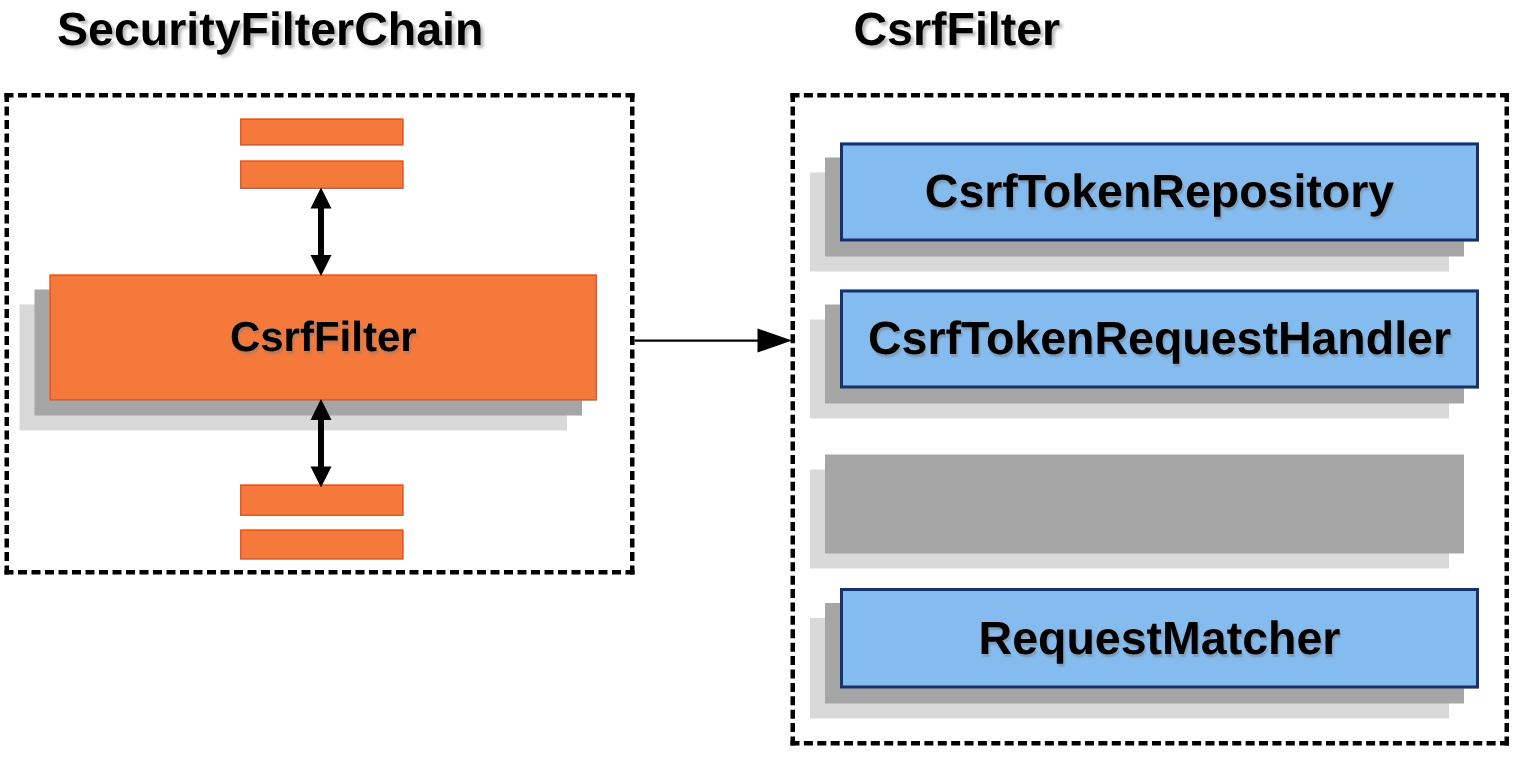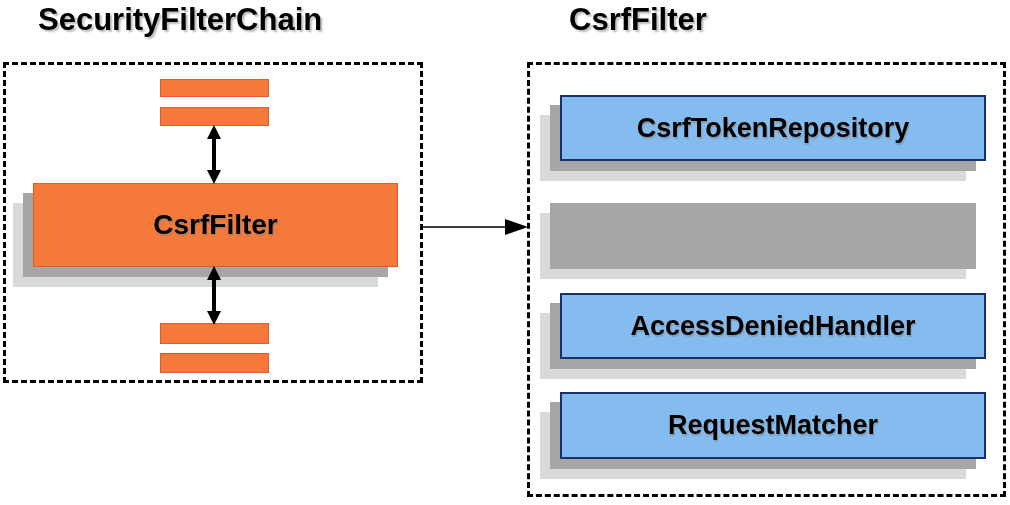--- a/index.html
+++ b/index.html
@@ -49,21 +49,21 @@
     white-space:nowrap;
   }
   .orange-node{
     background:var(--accent-orange);
     border:1px solid var(--orange-border);
     font-size:28px;
   }
   .blue-node{
     background:var(--component-blue);
     border:2px solid var(--blue-border);
-    font-size:27px;
+    font-size:31px;
   }
   .shadow-dark{background:var(--shadow-dark);}
   .shadow-light{background:var(--shadow-light);}
   svg{display:block;}
 </style>
 </head>
 <body>
 
 <div class="canvas">
 
@@ -104,26 +104,26 @@
   <div class="abs dashed-frame" style="left:527px;top:62px;width:479px;height:435px;"></div>
 
   <div class="abs shadow-light" style="left:540px;top:115px;width:426px;height:66px;"></div>
   <div class="abs shadow-dark" style="left:550px;top:105px;width:426px;height:66px;"></div>
   <div class="abs node blue-node" style="left:560px;top:95px;width:426px;height:66px;">
     <span>CsrfTokenRepository</span>
   </div>
 
   <div class="abs shadow-light" style="left:540px;top:213px;width:426px;height:66px;"></div>
   <div class="abs shadow-dark" style="left:550px;top:203px;width:426px;height:66px;"></div>
+  <div class="abs node blue-node" style="left:560px;top:193px;width:426px;height:66px;">
+    <span>CsrfTokenRequestHandler</span>
+  </div>
 
   <div class="abs shadow-light" style="left:540px;top:313px;width:426px;height:66px;"></div>
   <div class="abs shadow-dark" style="left:550px;top:303px;width:426px;height:66px;"></div>
-  <div class="abs node blue-node" style="left:560px;top:293px;width:426px;height:66px;">
-    <span>AccessDeniedHandler</span>
-  </div>
 
   <div class="abs shadow-light" style="left:540px;top:412px;width:426px;height:67px;"></div>
   <div class="abs shadow-dark" style="left:550px;top:402px;width:426px;height:67px;"></div>
   <div class="abs node blue-node" style="left:560px;top:392px;width:426px;height:67px;">
     <span>RequestMatcher</span>
   </div>
 
 </div>
 
 </body></html>

